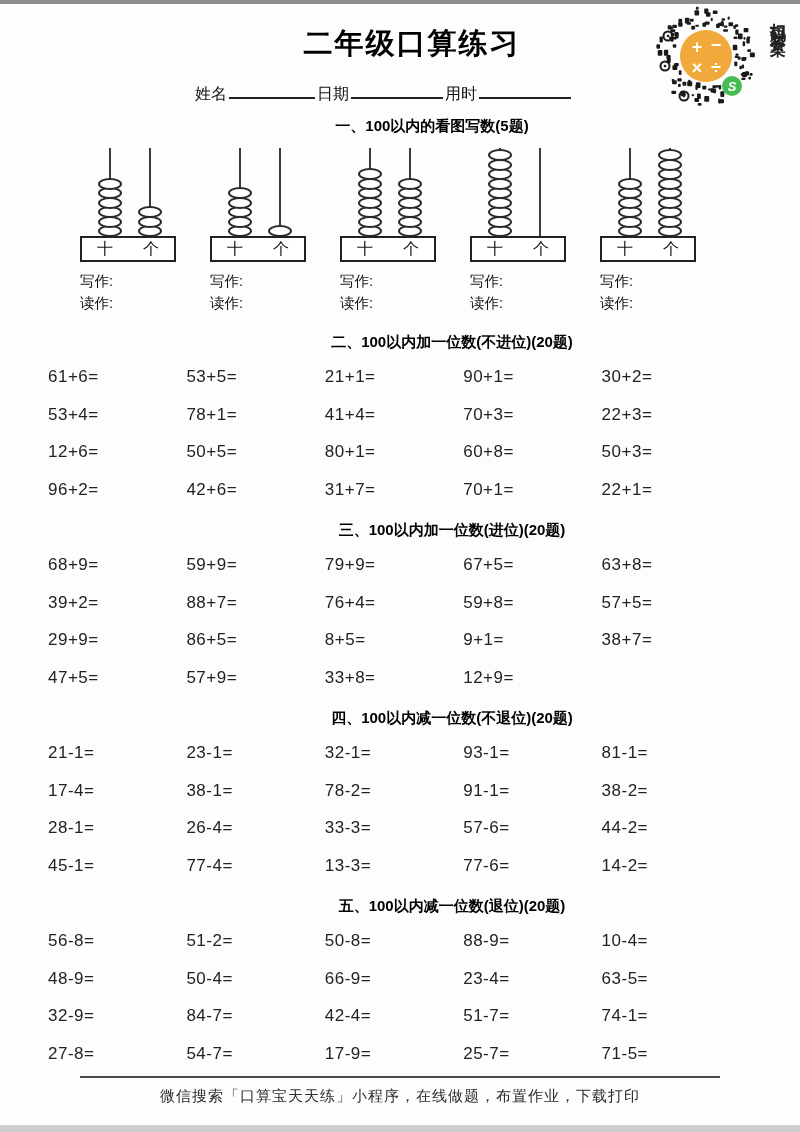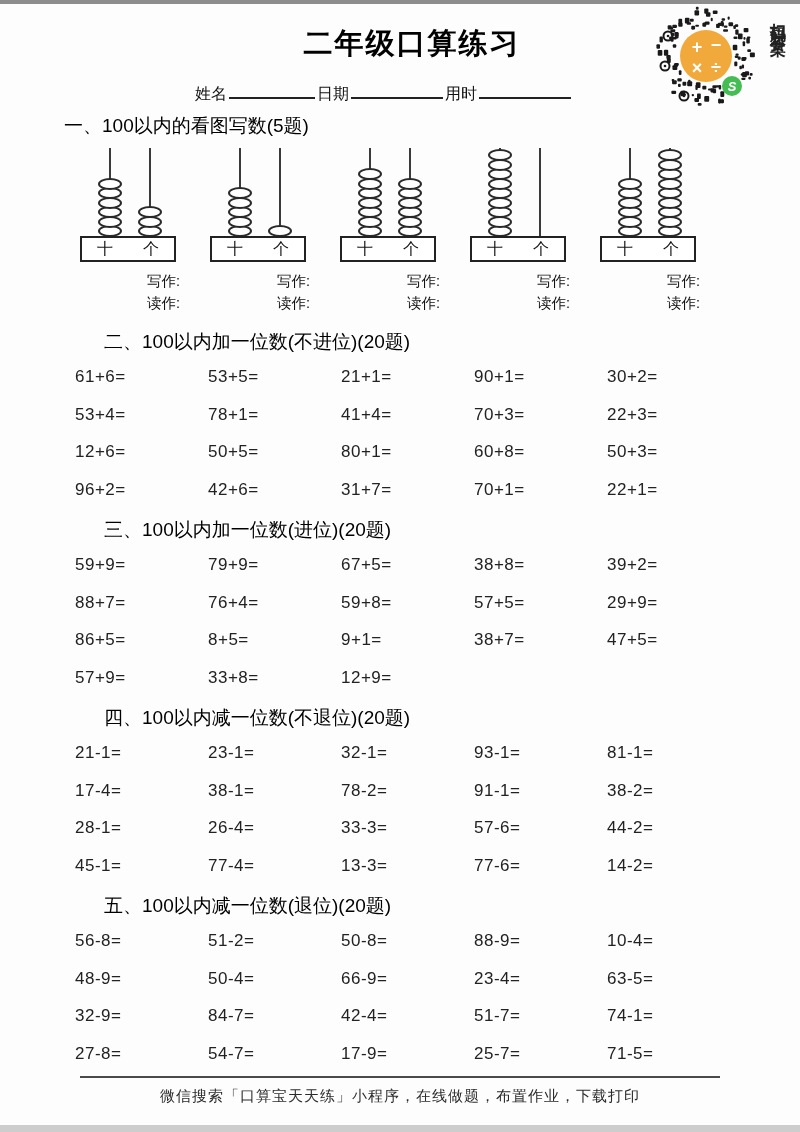--- a/index.html
+++ b/index.html
@@ -31,22 +31,22 @@
   }
   .blank{
     display:inline-block;height:13px;border-bottom:2px solid #222;
     vertical-align:baseline;margin:0 2px 0 2px;
   }
   .blank.b1{width:86px}.blank.b2{width:92px}.blank.b3{width:92px}
 
   .content{position:absolute;top:112px;left:0;width:800px;}
 
   .sec-heading{
-    padding-left:64px;font-size:19px;font-weight:normal;color:#000;
-    height:20px;line-height:20px;
+    padding-left:64px;font-size:15px;font-weight:bold;color:#000;
+    height:20px;line-height:20px;text-align:center;
   }
   .sec-heading.first{margin-top:4px;}
   .sec-heading.later{margin-top:12px;margin-left:40px;}
 
   
   .abacus-row{
     display:flex;justify-content:space-between;
     padding:12px 100px 0 80px;height:172px;
   }
   .abacus-unit{width:100px;position:relative;}
@@ -57,26 +57,26 @@
     position:absolute;width:24px;height:12px;background:#fff;
     border:2px solid #2a2a2a;border-radius:50%;box-sizing:border-box;
   }
   .base{
     position:absolute;left:0;bottom:0;width:96px;height:26px;
     border:2px solid #222;box-sizing:border-box;background:#fff;
     display:flex;justify-content:space-around;align-items:center;
     font-size:16px;color:#111;
   }
   .ab-labels{margin-top:8px;font-size:14.5px;line-height:22px;color:#111;}
-  .ab-labels div{height:22px;text-align:right;}
+  .ab-labels div{height:22px;}
 
   
   .problem-grid{
     display:grid;grid-template-columns:repeat(5,1fr);
-    padding:6px 60px 0 75px;
+    padding:6px 60px 0 48px;
   }
   .problem{
     height:37.5px;line-height:37.5px;font-size:17px;color:#222;
     letter-spacing:0.5px;white-space:nowrap;
   }
 
   .footer-rule{
     position:absolute;top:1076px;left:80px;width:640px;height:2px;background:#4a4a4a;
   }
   .footer-text{
@@ -361,24 +361,25 @@
       <div class="problem">60+8=</div>
       <div class="problem">50+3=</div>
       <div class="problem">96+2=</div>
       <div class="problem">42+6=</div>
       <div class="problem">31+7=</div>
       <div class="problem">70+1=</div>
       <div class="problem">22+1=</div>
     </div>
     <div class="sec-heading later">三、100以内加一位数(进位)(20题)</div>
     <div class="problem-grid">
+      <div class="problem">68+9=</div>
       <div class="problem">59+9=</div>
       <div class="problem">79+9=</div>
       <div class="problem">67+5=</div>
-      <div class="problem">38+8=</div>
+      <div class="problem">63+8=</div>
       <div class="problem">39+2=</div>
       <div class="problem">88+7=</div>
       <div class="problem">76+4=</div>
       <div class="problem">59+8=</div>
       <div class="problem">57+5=</div>
       <div class="problem">29+9=</div>
       <div class="problem">86+5=</div>
       <div class="problem">8+5=</div>
       <div class="problem">9+1=</div>
       <div class="problem">38+7=</div>

